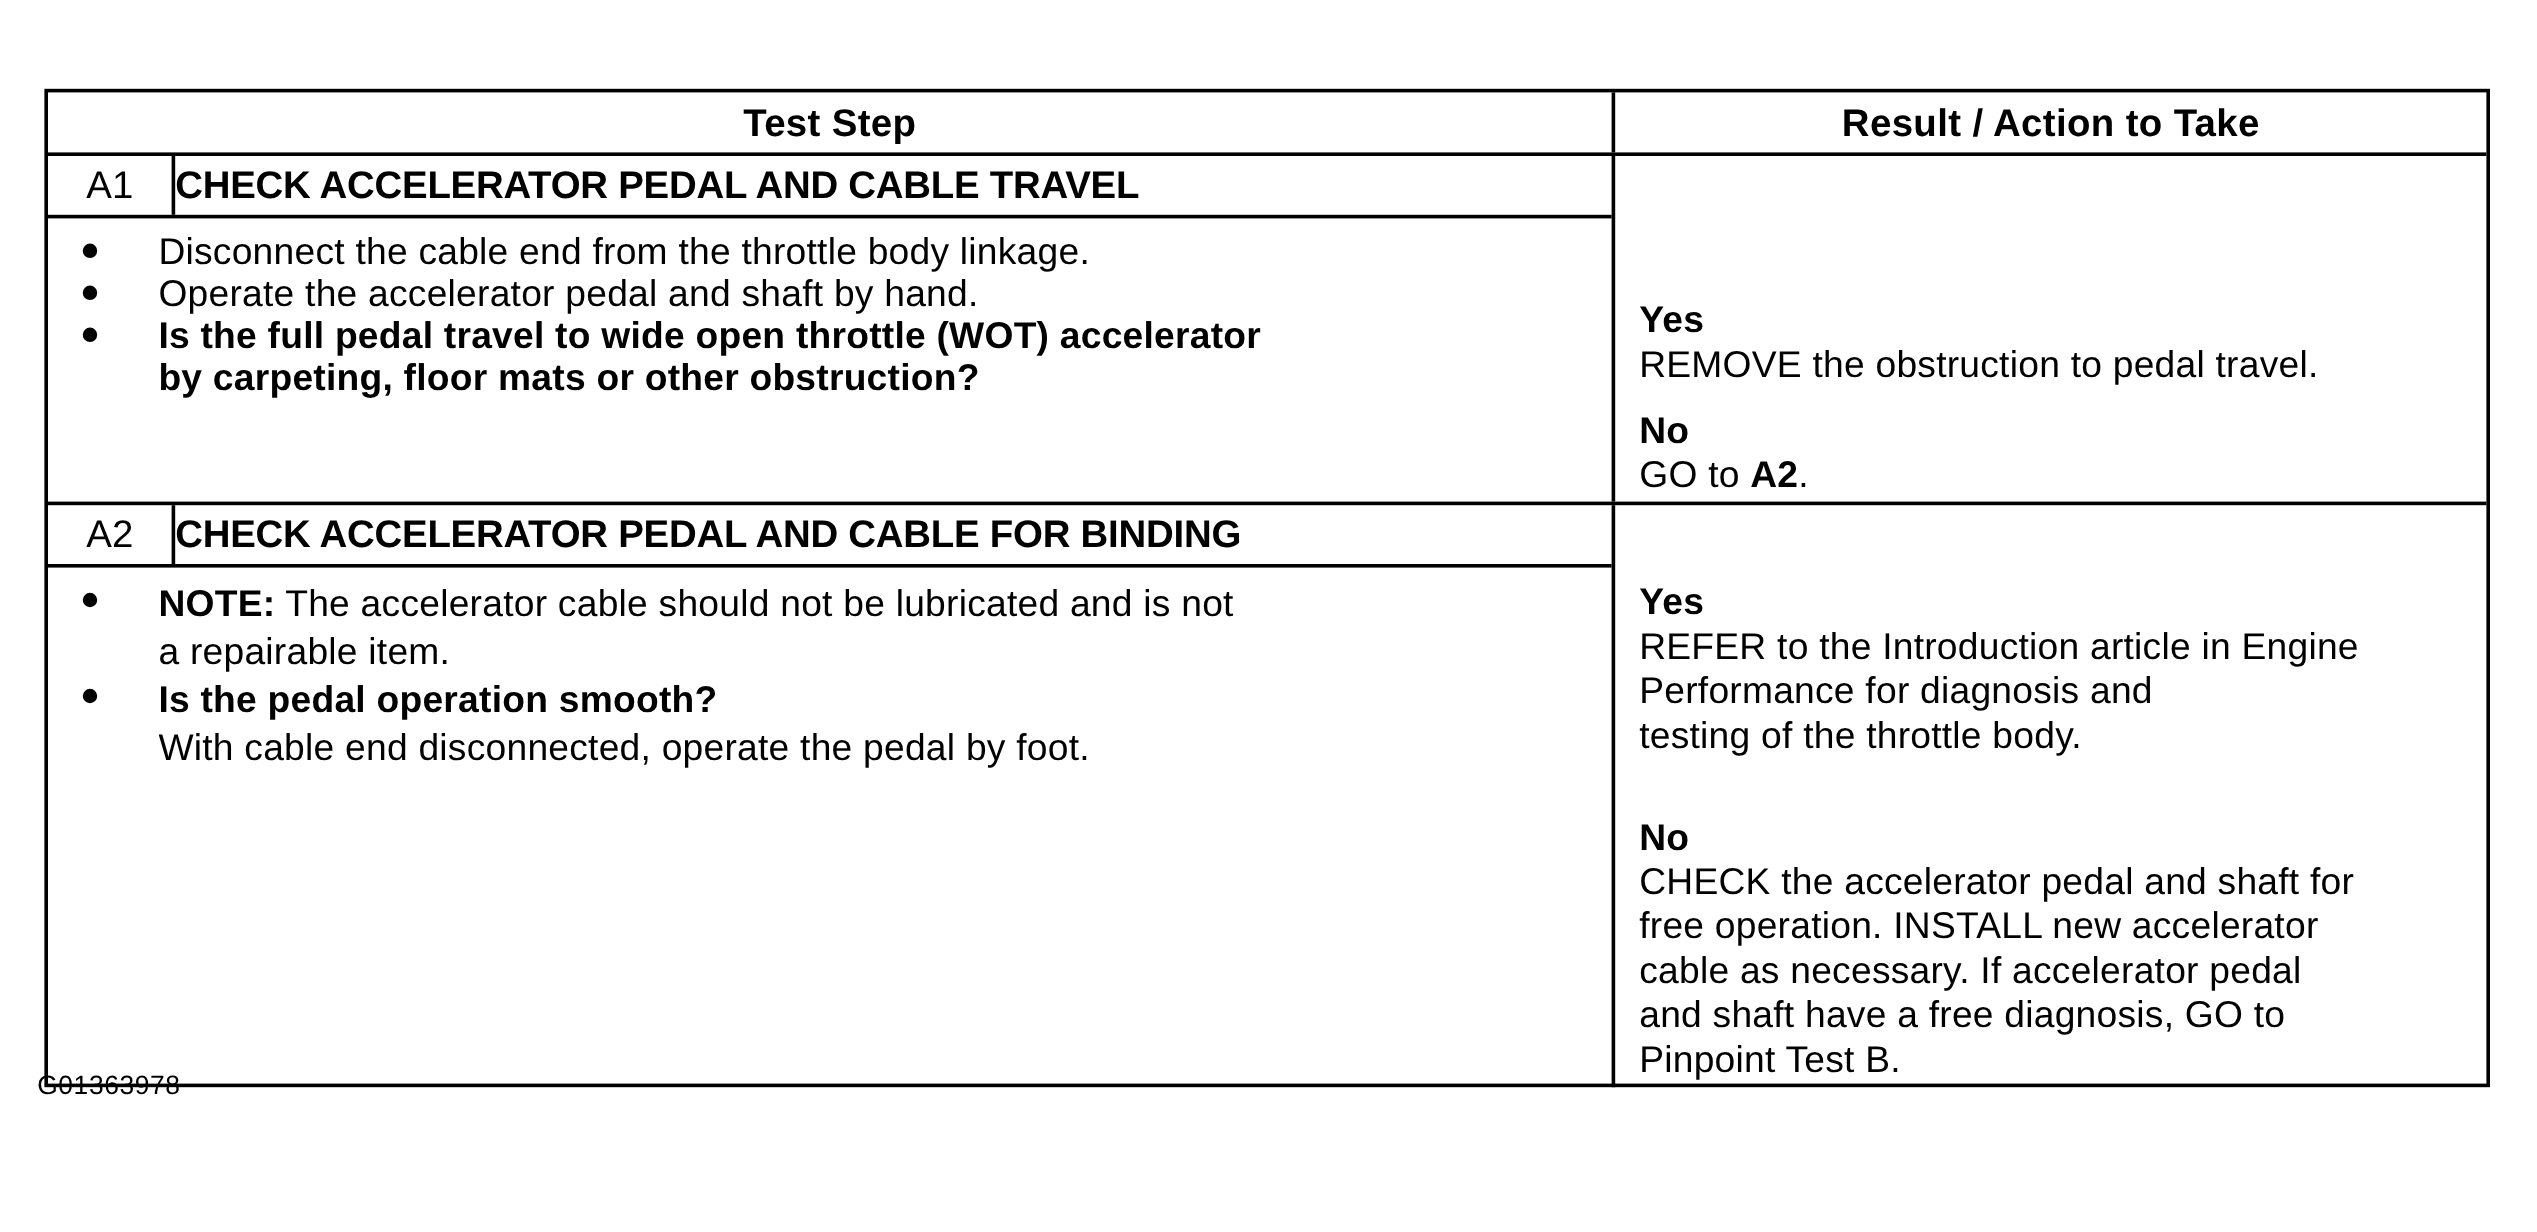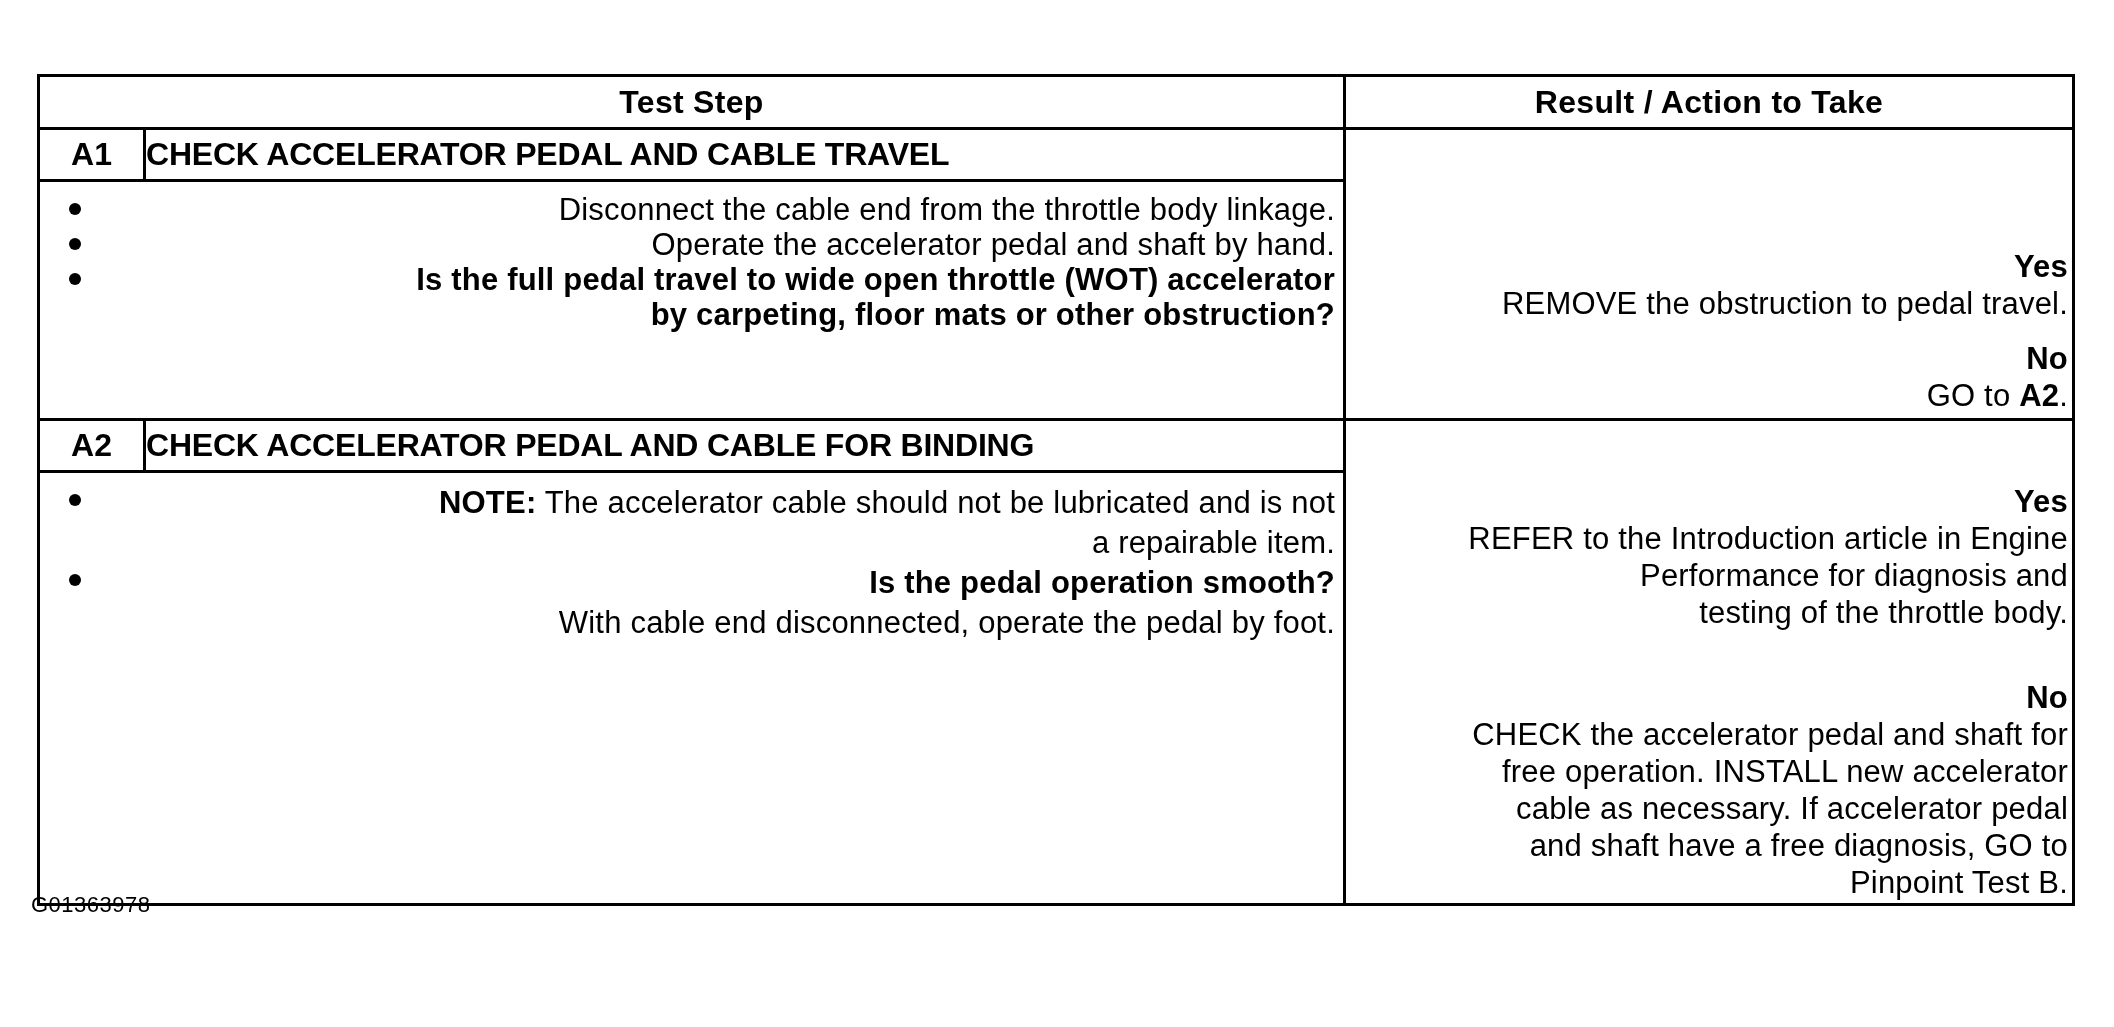--- a/index.html
+++ b/index.html
@@ -1,15 +1,15 @@
 <!DOCTYPE html>
 <html><head>
 <meta charset="utf-8">
 <style>
-  * { margin: 0; padding: 0; box-sizing: border-box; text-align: right; }
+  * { margin: 0; padding: 0; box-sizing: border-box; }
   html, body { background: #ffffff; }
   body {
     width: 2114px; height: 1027px;
     font-family: "Liberation Sans", "DejaVu Sans", sans-serif;
     color: #000;
     position: relative;
     overflow: hidden;
   }
   .page { position: absolute; inset: 0; background: #fff; }
 
@@ -34,40 +34,40 @@
   .group { display: flex; }
   .group-a1 { height: 291px; border-bottom: 3px solid #000; }
   .group-a2 { height: 485px; }
   .group-left { width: 1306px; border-right: 3px solid #000; display: flex; flex-direction: column; }
   .group-right { flex: 1; }
 
   .title-row { display: flex; height: 52px; border-bottom: 3px solid #000; }
   .step-id {
     width: 106px; border-right: 3px solid #000;
     display: flex; align-items: center; justify-content: center;
-    font-weight: bold; font-size: 32px;
+    font-weight: normal; font-size: 32px;
   }
   .step-title {
     flex: 1; display: flex; align-items: center;
     font-weight: bold; font-size: 32px; letter-spacing: -0.2px;
     white-space: nowrap; overflow: hidden;
   }
 
   .instructions { padding: 10px 8px 0 92px; font-size: 31px; }
   .instructions .line-a1 { line-height: 35px; }
   .instructions .line-a2 { line-height: 40px; }
   .instr-item { position: relative; white-space: pre-line; letter-spacing: 0.2px; }
   .instr-item.bulleted::before {
     content: ""; position: absolute; left: -63px; top: 11px;
     width: 12px; height: 12px; border-radius: 50%; background: #000;
   }
   .instr-item.bold { font-weight: bold; }
   .note-label { font-weight: bold; }
 
-  .result-cell { padding-left: 0; padding-right: 4px; font-size: 31px; line-height: 37px; letter-spacing: 0.2px; }
+  .result-cell { padding-left: 20px; padding-right: 4px; font-size: 31px; line-height: 37px; letter-spacing: 0.2px; }
   .result-a1 { padding-top: 118px; }
   .result-a2 { padding-top: 62px; }
   .result-label { font-weight: bold; }
   .result-text { white-space: pre-line; }
   .no-block-a1 { margin-top: 18px; }
   .no-block-a2 { margin-top: 48px; }
   .inline-bold { font-weight: bold; }
 
   .figure-id {
     position: absolute; left: 31px; top: 888px;

